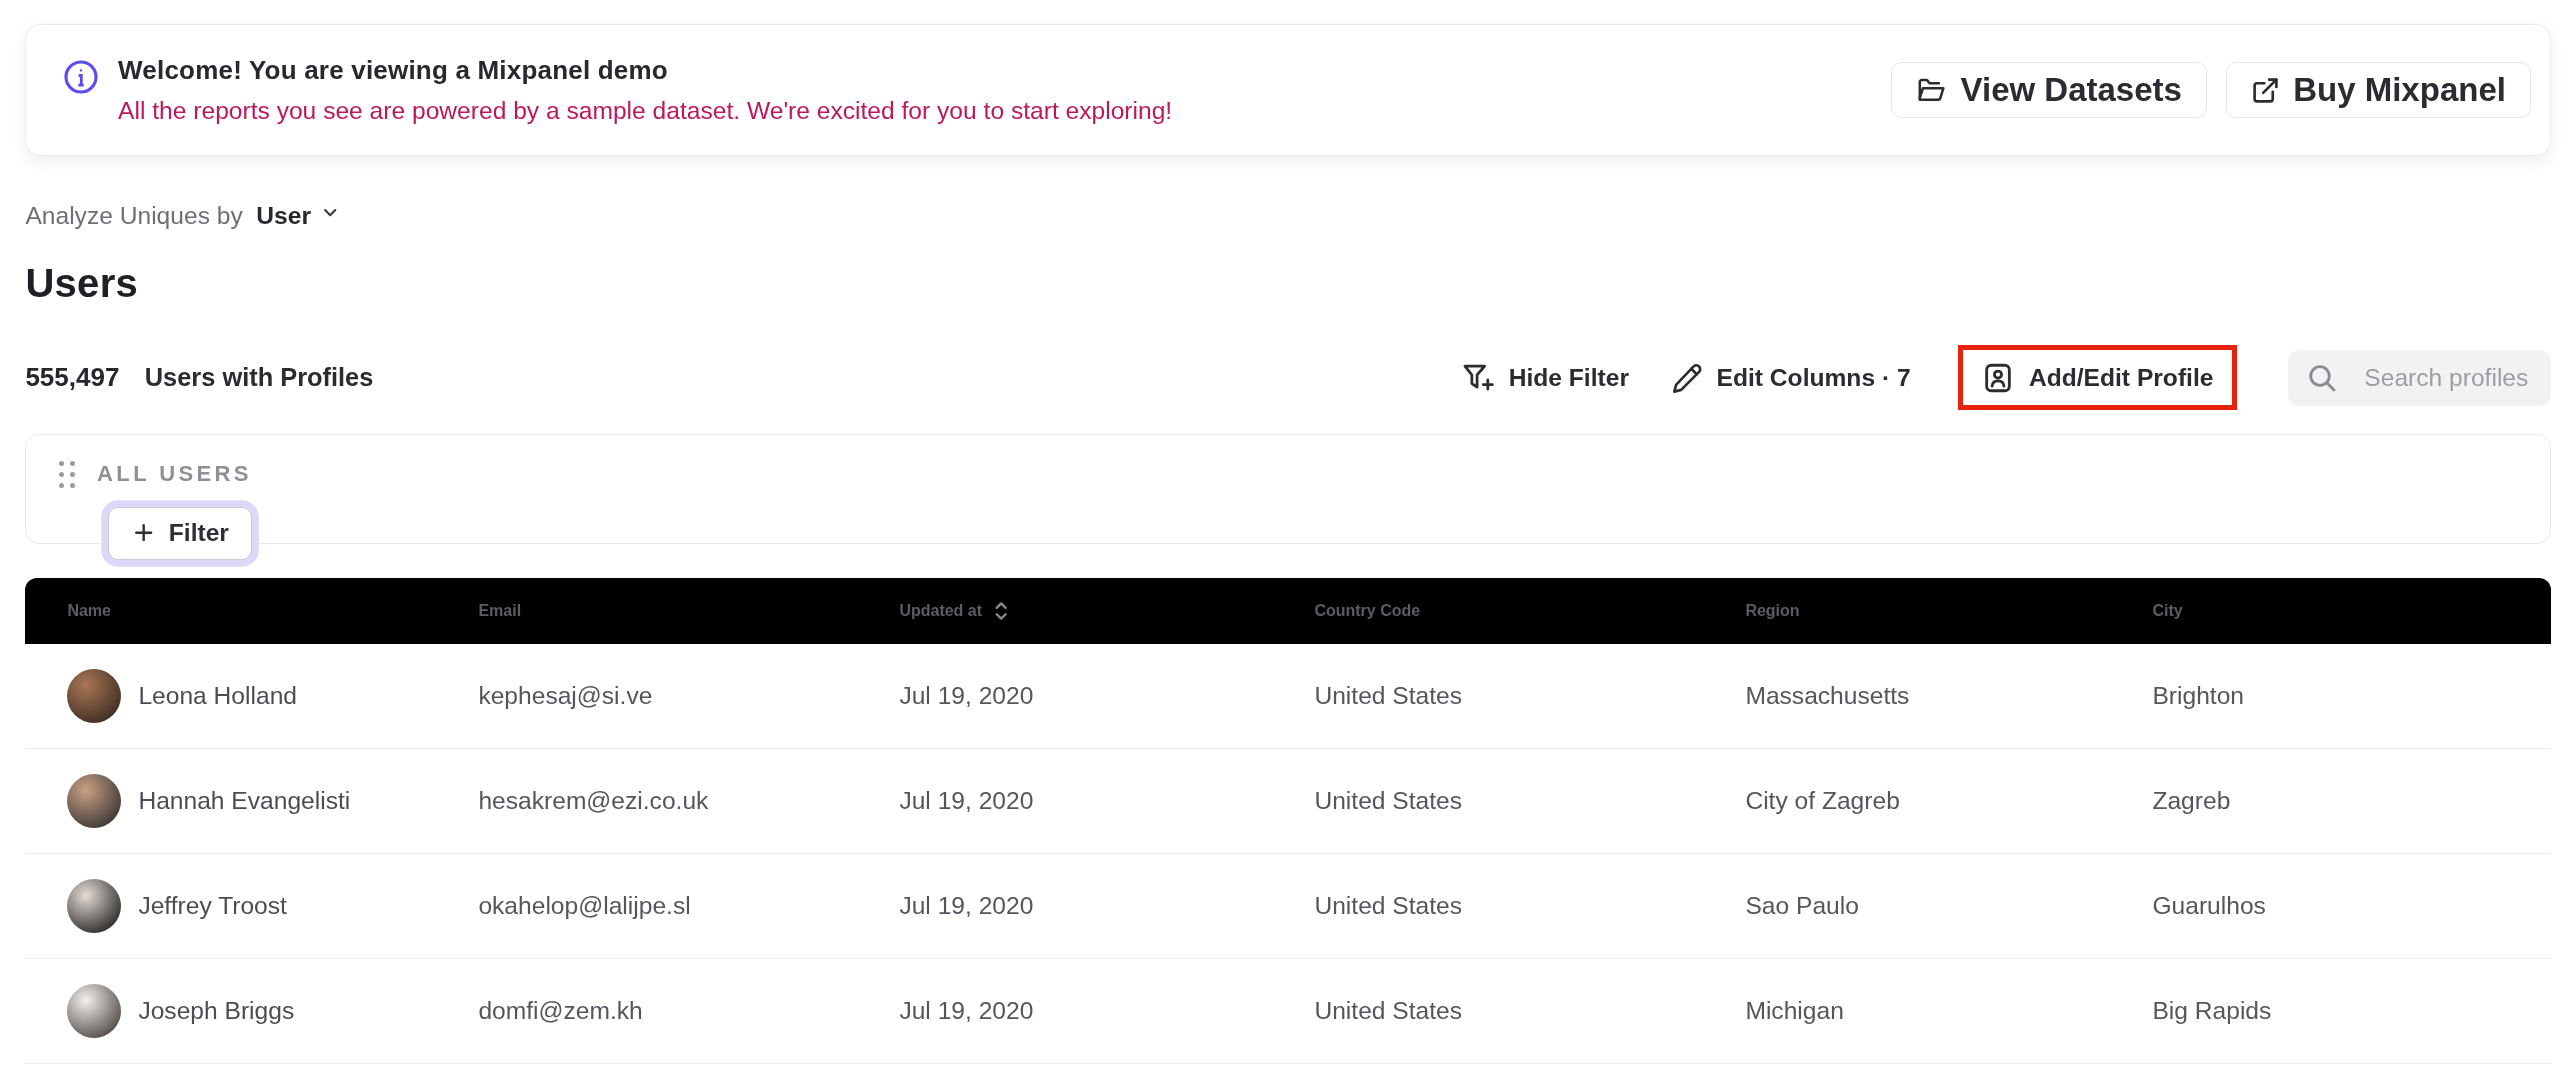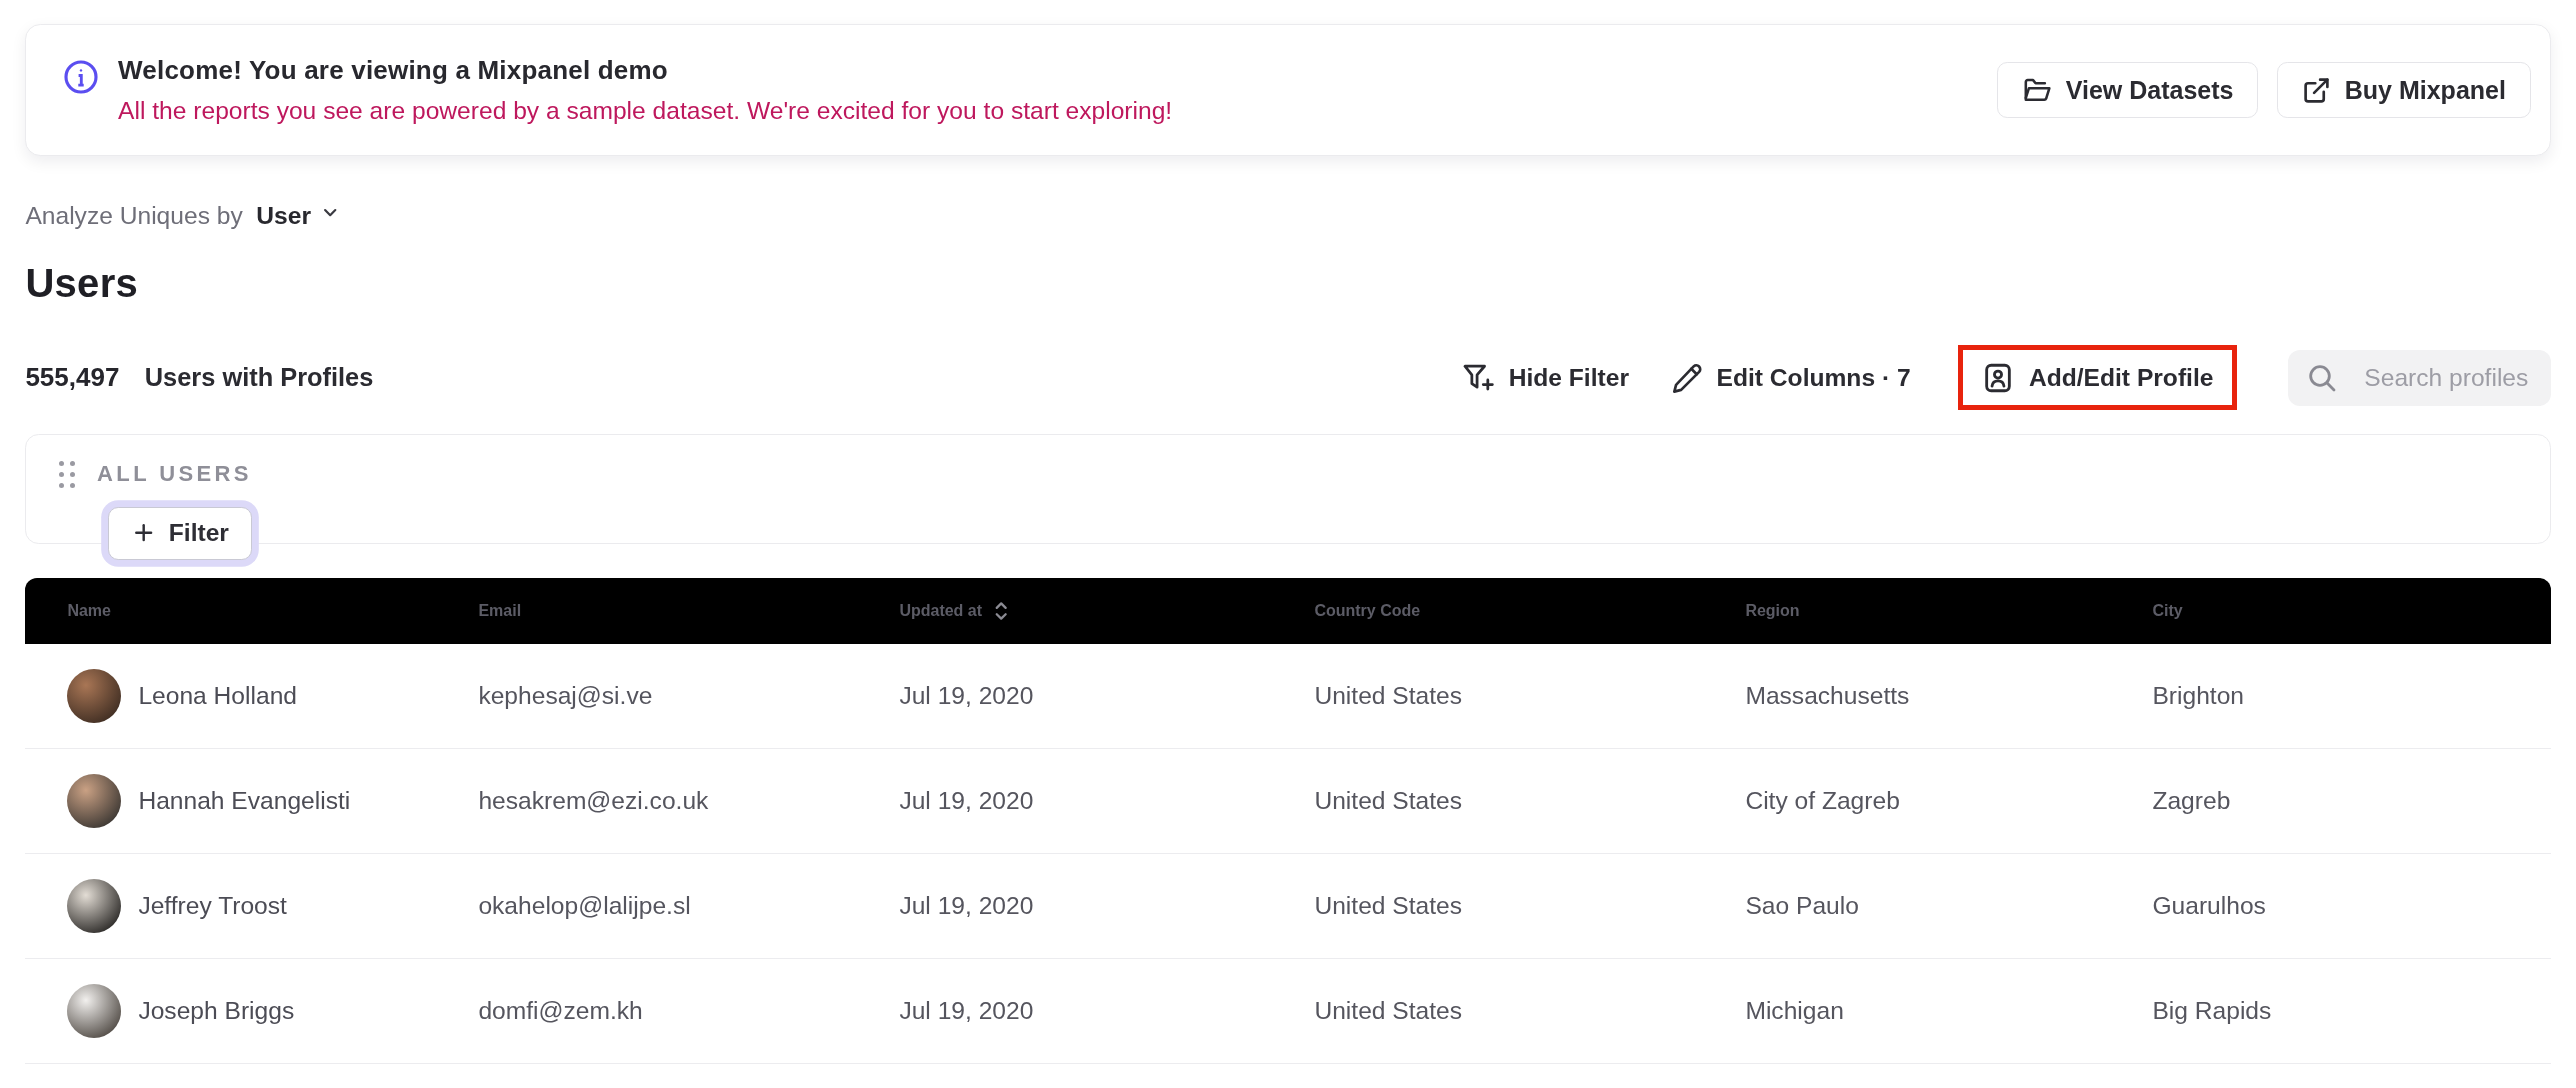--- a/index.html
+++ b/index.html
@@ -13,21 +13,21 @@
     box-shadow:0 5.1px 15.3px rgba(20,20,40,0.07);
     display:flex; align-items:center; justify-content:space-between;
     padding:0 18.7px 0 37px; }
   .banner-left { display:flex; align-items:flex-start; gap:18.7px;justify-content:space-between; }
   .info-icon { color:#5b4ef0; display:flex; margin-top:3.4px; }
   .banner-title { font-size:26px; font-weight:700; color:#28282e; letter-spacing:0.2px; }
   .banner-subtitle { font-size:24.6px; color:#be185d; margin-top:10.2px; }
   .banner-actions { display:flex; gap:18.7px; }
   .banner-btn { display:flex; align-items:center; gap:13.6px; height:56px; padding:16px 24px;
     background:#fff; border:1.7px solid #e5e5e9; border-radius:10.2px; cursor:pointer;
-    font-family:inherit; font-size:25px; font-weight:700; color:#2b2b31; }
+    font-family:inherit; font-size:33px; font-weight:700; color:#2b2b31; }
 
   
   .analyze-row { margin:46px 25.4px 0; display:flex; align-items:center; gap:13.6px;
     font-size:24.6px; }
   .analyze-prefix { color:#6e6e78; }
   .analyze-select { display:flex; align-items:flex-start; gap:8.5px; cursor:pointer;
     font-weight:700; color:#28282e; }
   .chevron { color:#3a3a41; display:flex; }
 
   

